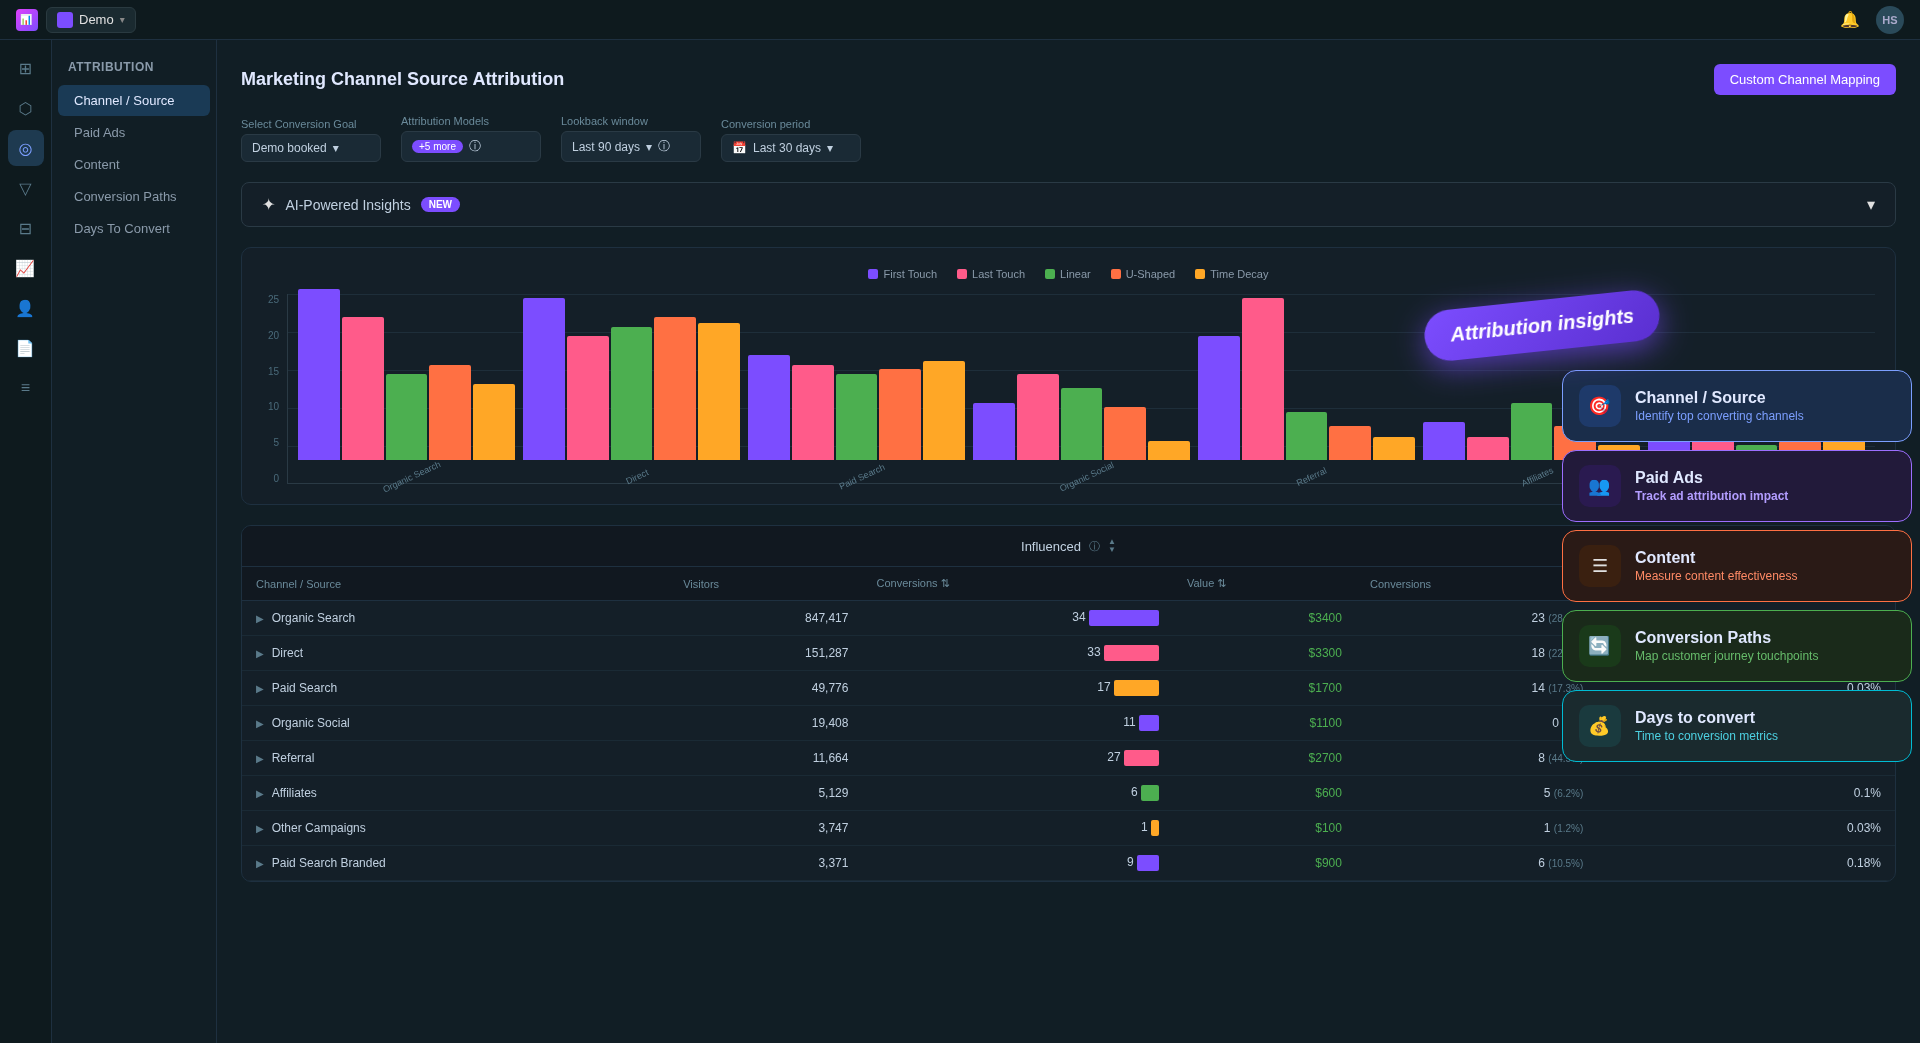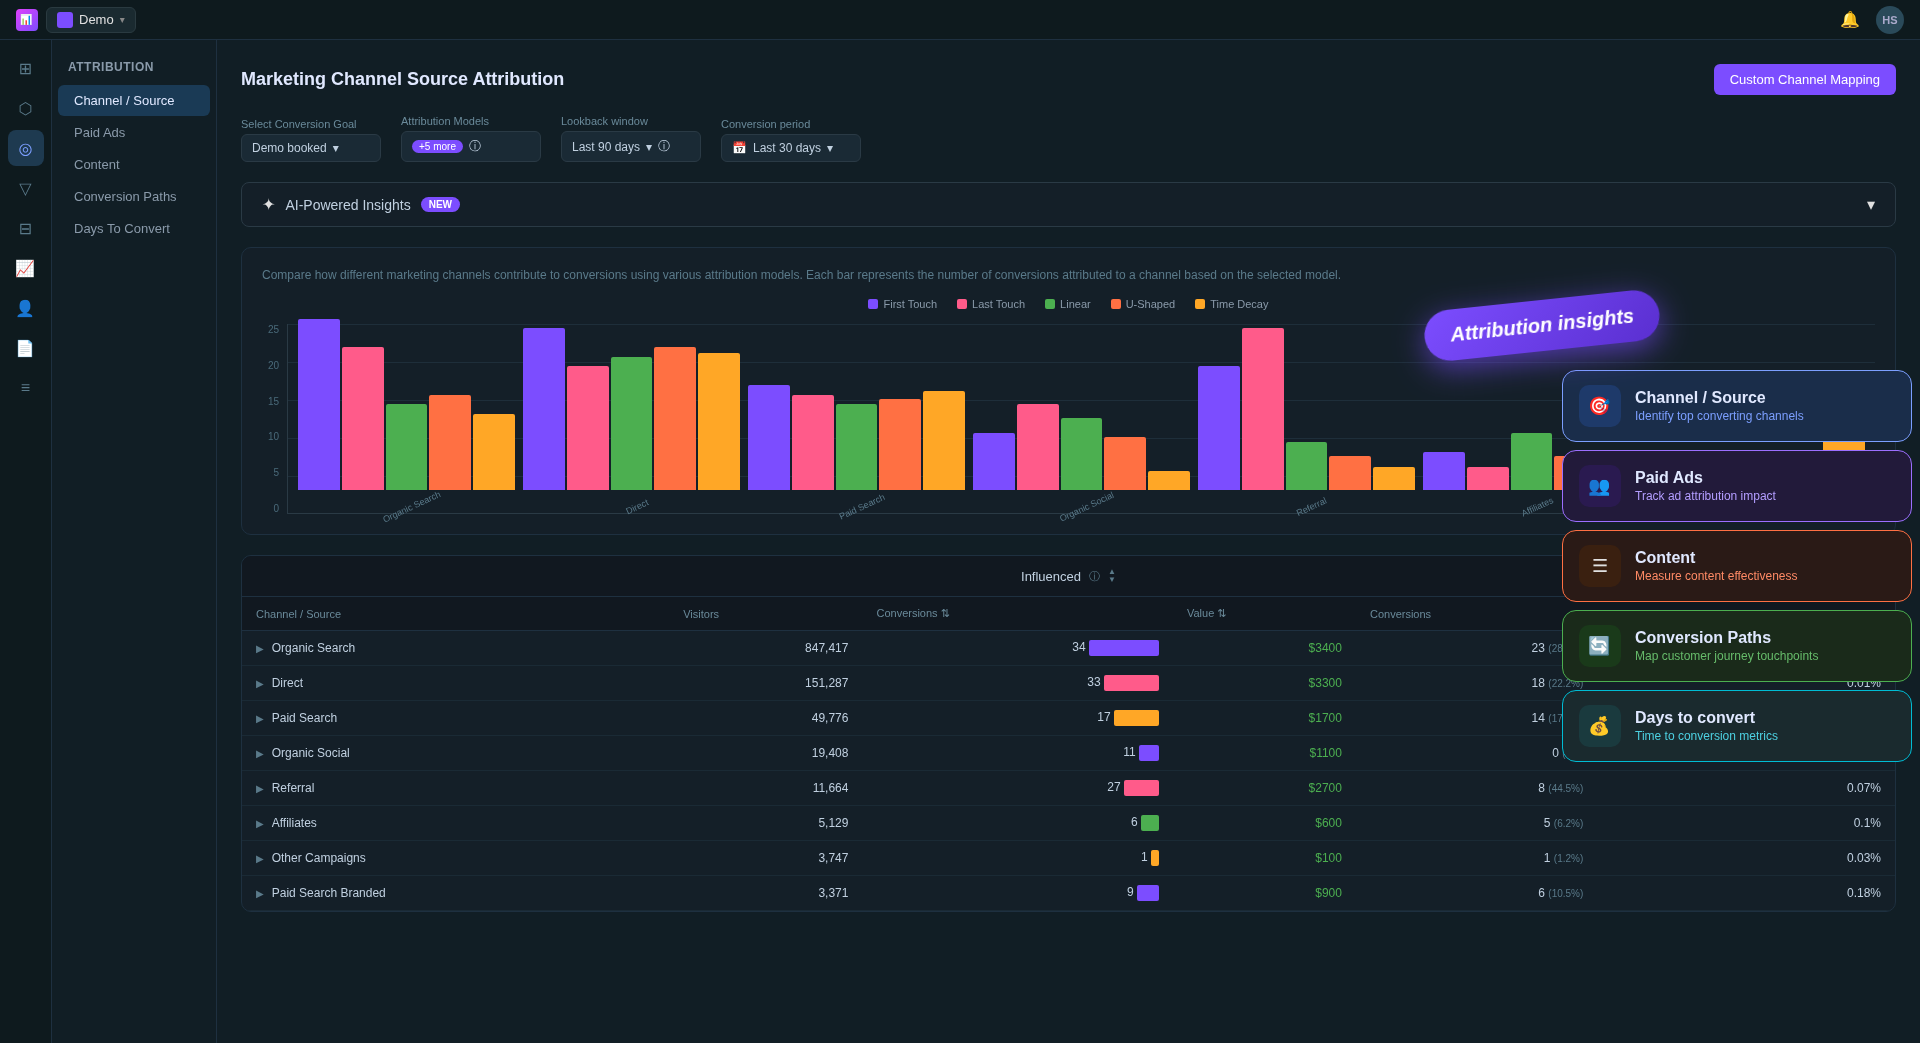--- a/index.html
+++ b/index.html
@@ -405,21 +405,21 @@
     .feature-card-title {
       font-size: 16px;
       font-weight: 600;
       color: #e0e8ff;
     }
     .feature-card-subtitle {
       font-size: 12px;
       margin-top: 2px;
     }
     .feature-card-subtitle.channel { color: #7c9fff; }
-    .feature-card-subtitle.paidads { color: #b39dff; }
+    .feature-card-subtitle.paidads { color: #b39dff; font-weight: bold; }
     .feature-card-subtitle.content { color: #ff8a65; }
     .feature-card-subtitle.paths { color: #66bb6a; }
     .feature-card-subtitle.days { color: #4dd0e1; }
 
     
     ::-webkit-scrollbar { width: 6px; }
     ::-webkit-scrollbar-track { background: #111820; }
     ::-webkit-scrollbar-thumb { background: #2a3a45; border-radius: 3px; }
   </style>
 </head>
@@ -504,21 +504,20 @@
   <div class="ai-insights-bar">
     <div class="ai-insights-left">
       <span class="ai-star">✦</span>
       <span class="ai-insights-title">AI-Powered Insights</span>
       <span class="ai-new-badge">NEW</span>
     </div>
     <span>▾</span>
   </div>
 
   <div class="chart-section">
-    <div class="chart-subtitle">Compare how different marketing channels contribute to conversions using various attribution models. Each bar represents the number of conversions attributed to a channel based on the selected model.</div>
 
     <div class="chart-legend">
       <div class="legend-item">
         <div class="legend-dot" style="background:#7c4dff"></div>
         <span>First Touch</span>
       </div>
       <div class="legend-item">
         <div class="legend-dot" style="background:#ff5b8a"></div>
         <span>Last Touch</span>
       </div>

